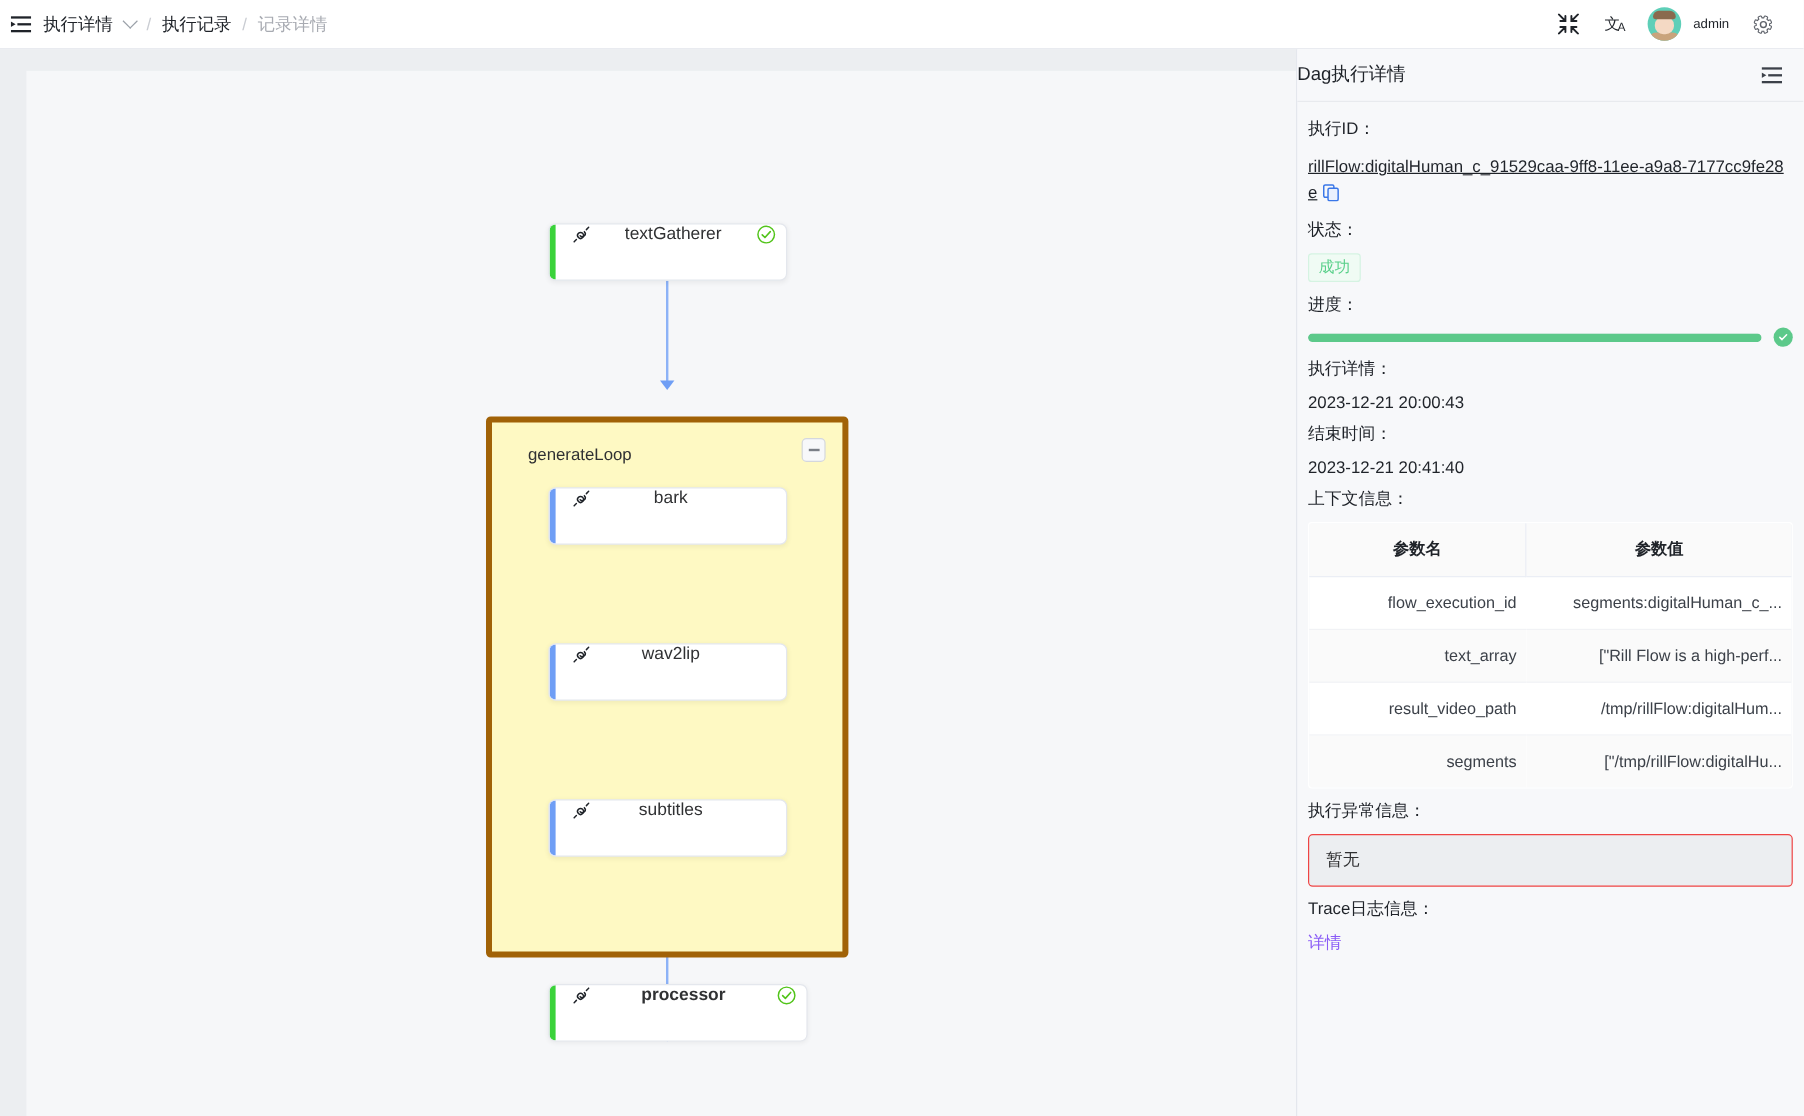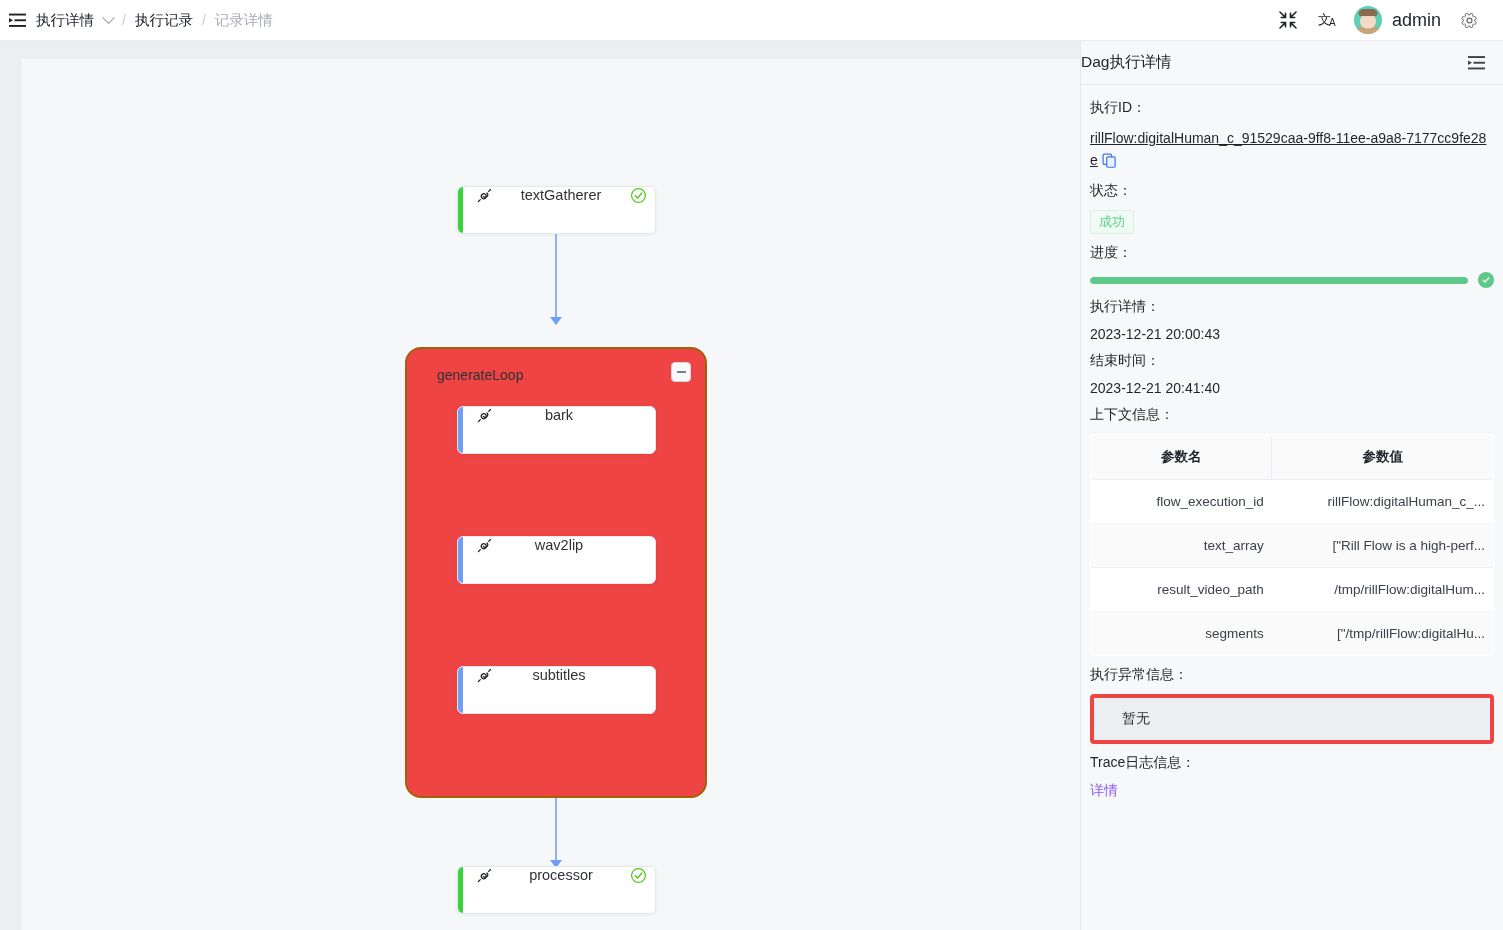--- a/index.html
+++ b/index.html
@@ -67,21 +67,21 @@
     width: 19px; height: 7px;
     background: #8a6a4e; border-radius: 5px 5px 2px 2px;
   }
   .avatar .body {
     position: absolute; left: 50%; bottom: -3px;
     transform: translateX(-50%);
     width: 26px; height: 10px;
     background: #c9a37c; border-radius: 6px 6px 0 0;
   }
   .username {
-    font-size: 18px; color: #1f2329; margin-right: 8px;
+    font-size: 11px; color: #1f2329; margin-right: 8px;
     cursor: pointer;
   }
 
   
   .canvas {
     position: absolute; left: 0; top: 41px;
     width: 1080px; height: 889px;
     background: #eceef1;
     overflow: hidden;
   }
@@ -115,23 +115,23 @@
   }
   .node .nstatus {
     width: 34px; display: flex; align-items: center; justify-content: center;
     flex: none;
   }
   .node.no-status .nlabel { padding-right: 42px; }
 
   
   .group {
     position: absolute;
-    background: #ef4444;
-    border: 2px solid #a16207;
-    border-radius: 16px;
+    background: #fef9c3;
+    border: 5px solid #a16207;
+    border-radius: 4px;
     cursor: pointer;
   }
   .group-title {
     position: absolute; left: 30px; top: 18px;
     font-size: 14px; color: #303133;
   }
   .group-collapse {
     position: absolute; right: 14px; top: 13px;
     width: 20px; height: 20px;
     border: 1px solid #d4d7dd;
@@ -235,23 +235,23 @@
     padding: 14px 8px; text-align: right;
     border-bottom: 1px solid #f1f2f5;
     white-space: nowrap; overflow: hidden; text-overflow: ellipsis;
     max-width: 0;
   }
   .ctx-table tr.alt td { background: #fafafa; }
   .ctx-table tr:last-child td { border-bottom: none; }
 
   .err-box {
     background: #eceef1;
-    border: 4px solid #ef4444;
+    border: 1px solid #ef4444;
     border-radius: 4px;
-    padding: 12px 28px;
+    padding: 12px 14px;
     font-size: 14px;
     color: #303133;
     margin-bottom: 6px;
   }
   .trace-link {
     font-size: 14px; color: #8b5cf6; cursor: pointer;
   }
 </style>
 </head>
 <body>
@@ -386,21 +386,21 @@
           <g stroke="#1f2329" stroke-width="1.3" fill="none" stroke-linecap="round">
             <path d="M6.4 11.6 a2.6 2.6 0 1 1 3.7-3.7 a2.6 2.6 0 1 1 -3.7 3.7z"></path>
             <path d="M11.6 6.4 a2.6 2.6 0 1 1 -3.7 3.7"></path>
             <path d="M4.6 13.4 L2.6 15.4 M13.4 4.6 L15.4 2.6"></path>
           </g>
         </svg>
       </div>
       <div class="nlabel">subtitles</div>
     </div>
 
-    <div class="node" style="left:435px; top:807px; width:199px;">
+    <div class="node" style="left:435px; top:761px; width:216px;font-weight:bold;">
       <div class="bar" style="background:#3ad23a;"></div>
       <div class="nicon">
         <svg width="17" height="17" viewBox="0 0 18 18">
           <g stroke="#1f2329" stroke-width="1.3" fill="none" stroke-linecap="round">
             <path d="M6.4 11.6 a2.6 2.6 0 1 1 3.7-3.7 a2.6 2.6 0 1 1 -3.7 3.7z"></path>
             <path d="M11.6 6.4 a2.6 2.6 0 1 1 -3.7 3.7"></path>
             <path d="M4.6 13.4 L2.6 15.4 M13.4 4.6 L15.4 2.6"></path>
           </g>
         </svg>
       </div>
@@ -466,21 +466,21 @@
     <table class="ctx-table">
       <thead>
         <tr>
           <th class="c1">参数名</th>
           <th>参数值</th>
         </tr>
       </thead>
       <tbody>
         <tr>
           <td>flow_execution_id</td>
-          <td>rillFlow:digitalHuman_c_...</td>
+          <td>segments:digitalHuman_c_...</td>
         </tr>
         <tr class="alt">
           <td>text_array</td>
           <td>["Rill Flow is a high-perf...</td>
         </tr>
         <tr>
           <td>result_video_path</td>
           <td>/tmp/rillFlow:digitalHum...</td>
         </tr>
         <tr class="alt">

